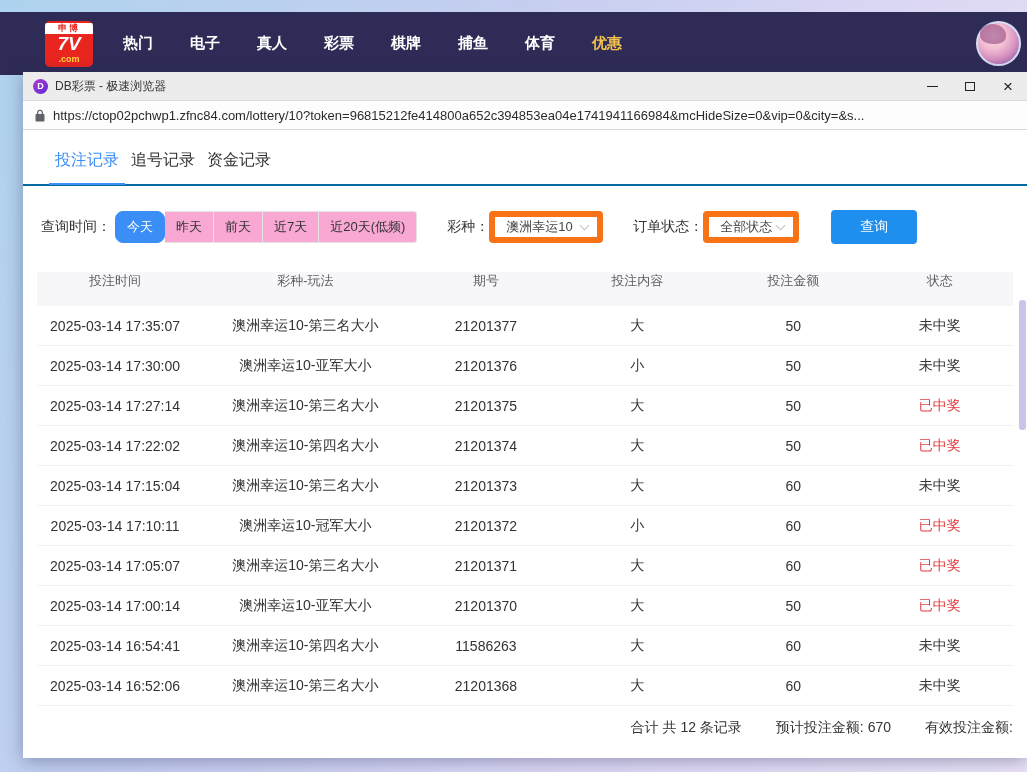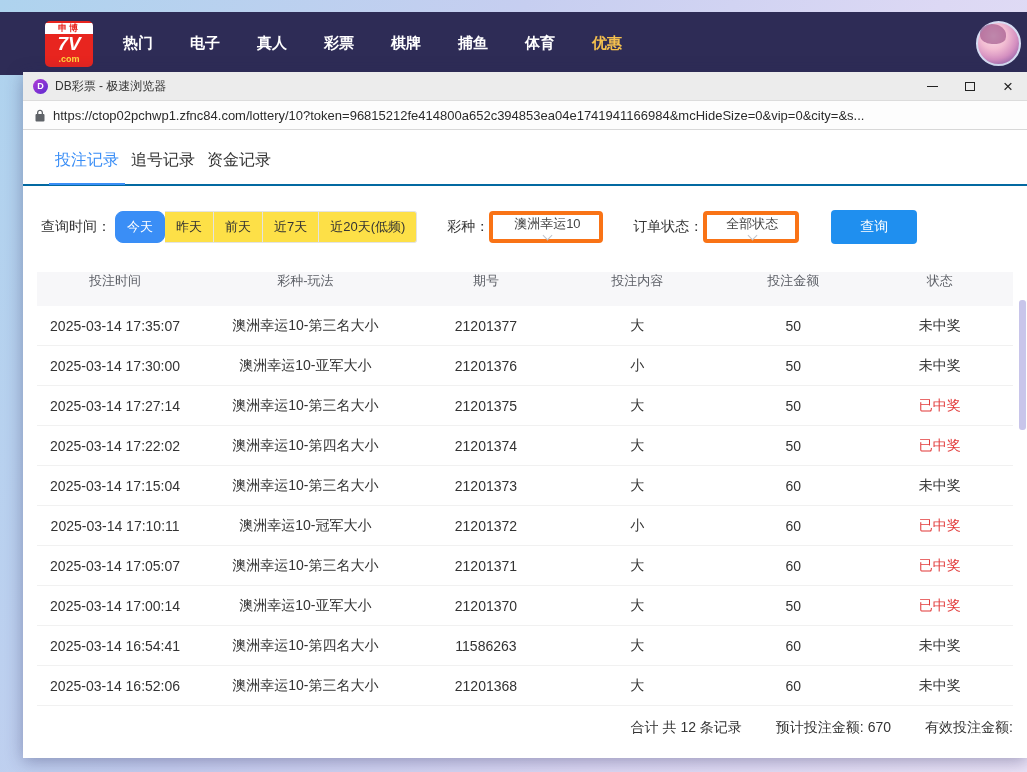--- a/index.html
+++ b/index.html
@@ -52,30 +52,30 @@
 
   
   .tabs { display:flex; padding:20px 0 0 26px; border-bottom:2px solid #0369a1; }
   .tab { font-size:16px; color:#333; padding:0 6px 12px 6px; cursor:pointer; }
   .tab.active { color:#3a8ef6; border-bottom:2px solid #3a8ef6; margin-bottom:-1px; }
 
   
   .filters { display:flex; align-items:center; margin:24px 0 0 18px; font-size:14px; color:#333; }
   .filter-label { margin-right:4px; }
   .seg { display:flex; }
-  .seg-btn { min-width:46px; padding:0 11px; height:32px; background:#fde047;
+  .seg-btn { min-width:46px; padding:0 11px; height:32px; background:#f9a8d4;
              border:1px solid #e3e3e3; border-left:none; font-size:13px; color:#333;
              cursor:pointer; font-family:inherit; }
   .seg-btn:first-child { border-left:1px solid #e3e3e3; border-radius:3px 0 0 3px; }
   .seg-btn:last-child { border-radius:0 3px 3px 0; }
   .seg-btn.active { background:#3a8ef6; border-color:#3a8ef6; color:#fff; border-radius:8px; }
   .gap-label { margin-left:30px; }
   .select { display:flex; align-items:center; justify-content:space-between;
-            height:32px; border:4px solid #f97316; border-radius:4px;
-            padding:0 9px 0 11px; font-size:13px; color:#444; background:#fff; cursor:pointer;flex-direction:column; }
+            height:32px; border:6px solid #f97316; border-radius:4px;
+            padding:0 9px 0 11px; font-size:13px; color:#444; background:#fff; cursor:pointer; }
   .sel-lottery { width:114px; }
   .sel-status { width:96px; }
   .chev { width:7px; height:7px; border-right:1.5px solid #c0c4cc; border-bottom:1.5px solid #c0c4cc;
           transform:rotate(45deg); margin-top:-4px; }
   .query-btn { margin-left:32px; width:86px; height:34px; background:#1f8fef; color:#fff;
                border:none; border-radius:4px; font-size:14px; cursor:pointer; font-family:inherit; }
 
   
   .table { margin:28px 14px 0 14px; }
   .thead { display:flex; height:34px; background:#f7f7f9;

